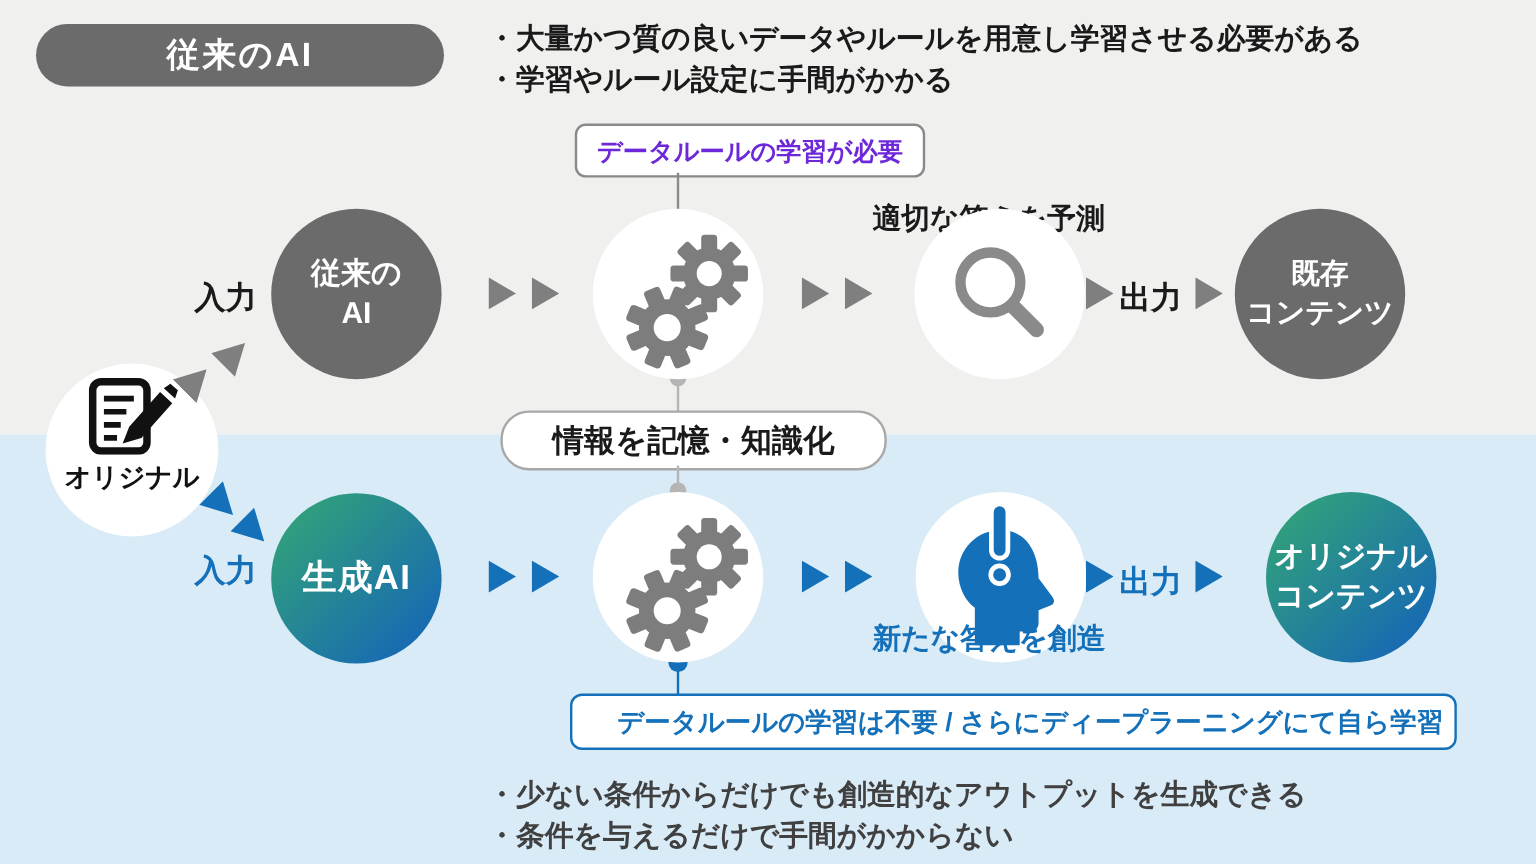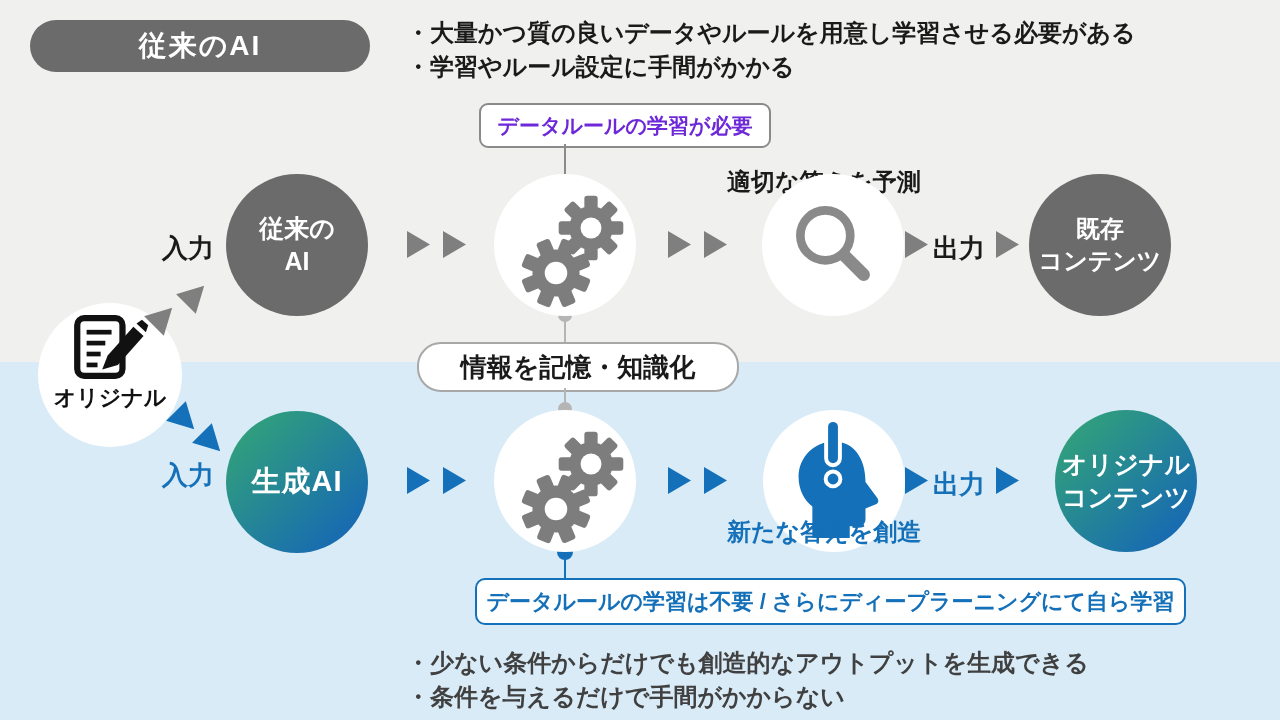--- a/index.html
+++ b/index.html
@@ -20,21 +20,21 @@
   .bullets-bottom{left:406px;top:646px;color:#404040;}
 
   
   .callout{position:absolute;display:flex;align-items:center;justify-content:center;
            background:#fff;white-space:nowrap;}
   .callout-top{left:479px;top:103px;width:288px;height:41px;border:2px solid #8a8a8a;border-radius:9px;
                color:#6d28d9;font-size:21px;font-weight:700;}
   .callout-mid{left:417px;top:342px;width:318px;height:46px;border:2px solid #a8a8a8;border-radius:24px;
                color:#1a1a1a;font-size:26px;font-weight:700;}
   .callout-bottom{left:475px;top:578px;width:707px;height:43px;border:2px solid #1470b8;border-radius:10px;
-               color:#1470b8;font-size:22px;font-weight:700;}
+               color:#1470b8;font-size:22px;font-weight:700;padding-left:28px;}
 
   
   .vline{position:absolute;width:2px;}
   .dot{position:absolute;border-radius:50%;}
 
   
   .circle{position:absolute;width:142px;height:142px;border-radius:50%;
           display:flex;flex-direction:column;align-items:center;justify-content:center;
           text-align:center;color:#fff;font-weight:700;}
   .circle.gray{background:#6b6b6b;}

